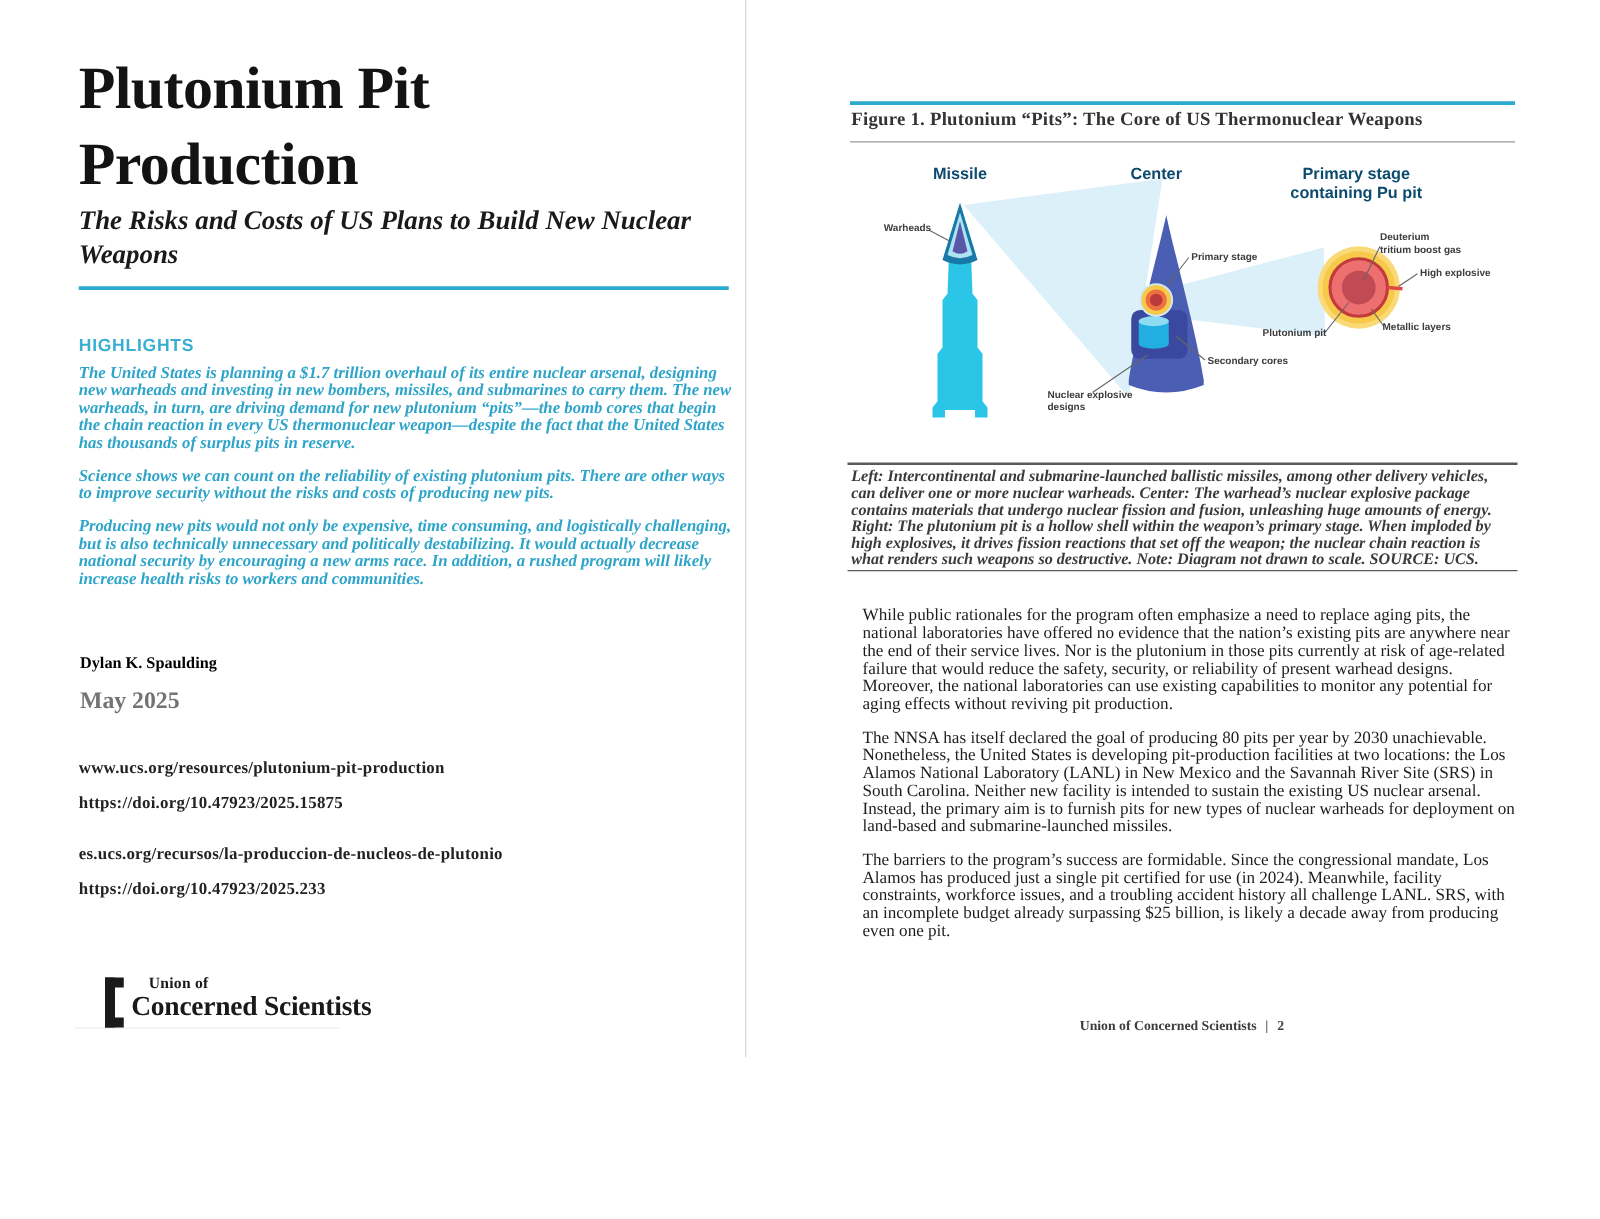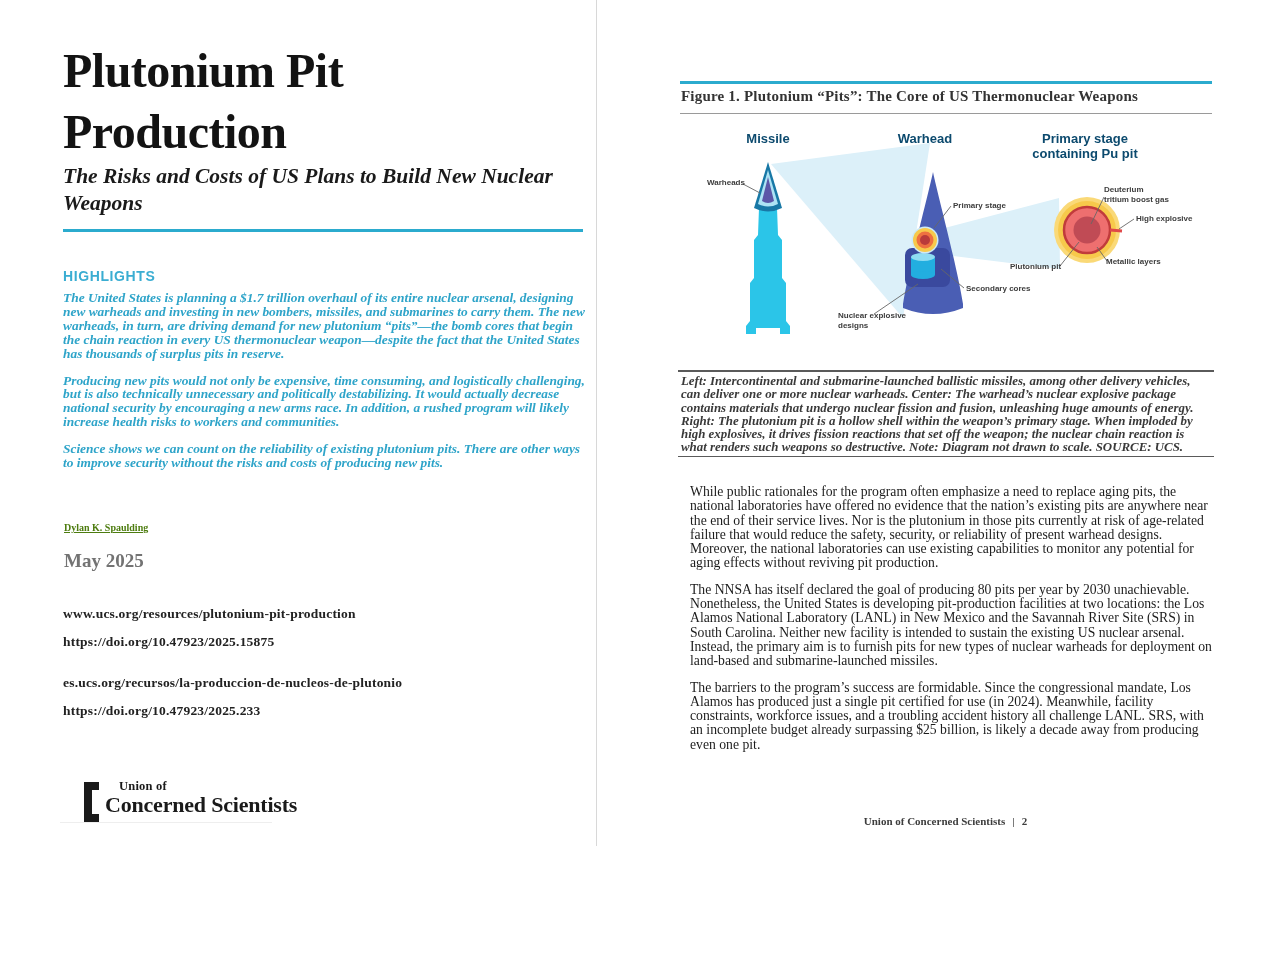--- a/index.html
+++ b/index.html
@@ -15,21 +15,21 @@
   .doc-subtitle { position:absolute; left:63px; top:163px; width:520px;
                font-size:21.5px; line-height:27px; font-style:italic; font-weight:600; color:#1a1a1a; }
   .rule-teal-left { position:absolute; left:63px; top:229px; width:520px; height:3px; background:#2BABCE; }
 
   .hl-heading { position:absolute; left:63px; top:268px; font-family:"Liberation Sans", sans-serif;
                font-size:14px; font-weight:bold; letter-spacing:0.6px; color:#3AADD2; }
   .hl-body { position:absolute; left:63px; top:291px; width:524px; color:#2EA4C9;
                font-size:13.4px; line-height:13.9px; font-weight:bold; font-style:italic; }
   .hl-body p { margin-bottom:13px; }
 
-  .author-line { position:absolute; left:64px; top:522px; font-size:10px; font-weight:bold; color:#4d7c0f;text-decoration:underline; }
+  .author-line { position:absolute; left:64px; top:522px; font-size:13px; font-weight:bold; color:#000000; }
   .date-line   { position:absolute; left:64px; top:550px; font-size:19px; font-weight:bold; color:#737373; }
 
   .link-line { position:absolute; left:63px; font-size:13.5px; font-weight:600; color:#222; letter-spacing:0.2px; }
   .link1 { top:606px; } .link2 { top:634px; } .link3 { top:675px; } .link4 { top:703px; }
 
   .logo { position:absolute; left:42px; top:780px; display:flex; align-items:flex-start;padding-left:42px; }
   .logo-bracket { width:15px; height:40px; margin-top:2px;
                   border-left:8px solid #1a1a1a; border-top:8px solid #1a1a1a; border-bottom:8px solid #1a1a1a; }
   .logo-text { margin-left:6px; color:#1a1a1a; }
   .logo-top { font-size:12.5px; font-weight:bold; padding-left:14px; line-height:13px; letter-spacing:0.2px; }
@@ -75,22 +75,22 @@
 </div>
 
 <div class="doc-subtitle">The Risks and Costs of US Plans to Build New Nuclear Weapons</div>
 
 <div class="rule-teal-left"></div>
 
 <div class="hl-heading">HIGHLIGHTS</div>
 
 <div class="hl-body">
   <p>The United States is planning a $1.7 trillion overhaul of its entire nuclear arsenal, designing new warheads and investing in new bombers, missiles, and submarines to carry them. The new warheads, in turn, are driving demand for new plutonium “pits”—the bomb cores that begin the chain reaction in every US thermonuclear weapon—despite the fact that the United States has thousands of surplus pits in reserve.</p>
+  <p>Science shows we can count on the reliability of existing plutonium pits. There are other ways to improve security without the risks and costs of producing new pits.</p>
   <p>Producing new pits would not only be expensive, time consuming, and logistically challenging, but is also technically unnecessary and politically destabilizing. It would actually decrease national security by encouraging a new arms race. In addition, a rushed program will likely increase health risks to workers and communities.</p>
-  <p>Science shows we can count on the reliability of existing plutonium pits. There are other ways to improve security without the risks and costs of producing new pits.</p>
 </div>
 
 <div class="author-line">Dylan K. Spaulding</div>
 <div class="date-line">May 2025</div>
 
 <div class="link-line link1">www.ucs.org/resources/plutonium-pit-production</div>
 <div class="link-line link2">https://doi.org/10.47923/2025.15875</div>
 <div class="link-line link3">es.ucs.org/recursos/la-produccion-de-nucleos-de-plutonio</div>
 <div class="link-line link4">https://doi.org/10.47923/2025.233</div>
 
@@ -144,21 +144,21 @@
     <line x1="367" y1="170" x2="344" y2="151"></line>
     <line x1="277" y1="196" x2="321" y2="166"></line>
     <line x1="507" y1="79" x2="494" y2="106"></line>
     <line x1="537" y1="101" x2="522" y2="111"></line>
     <line x1="510" y1="143" x2="500" y2="129"></line>
     <line x1="463" y1="148" x2="482" y2="124"></line>
   </g>
 </svg>
 
 <div class="col-label col-missile">Missile</div>
-<div class="col-label col-warhead">Warhead</div>
+<div class="col-label col-warhead">Center</div>
 <div class="col-label col-primary">
   <div>Primary stage</div>
   <div>containing Pu pit</div>
 </div>
 
 <div class="tiny-label" style="left:707px; top:178px;">Warheads</div>
 <div class="tiny-label" style="left:953px; top:201px;">Primary stage</div>
 <div class="tiny-label" style="left:966px; top:284px;">Secondary cores</div>
 <div class="tiny-label" style="left:838px; top:311px;">
   <div>Nuclear explosive</div>

